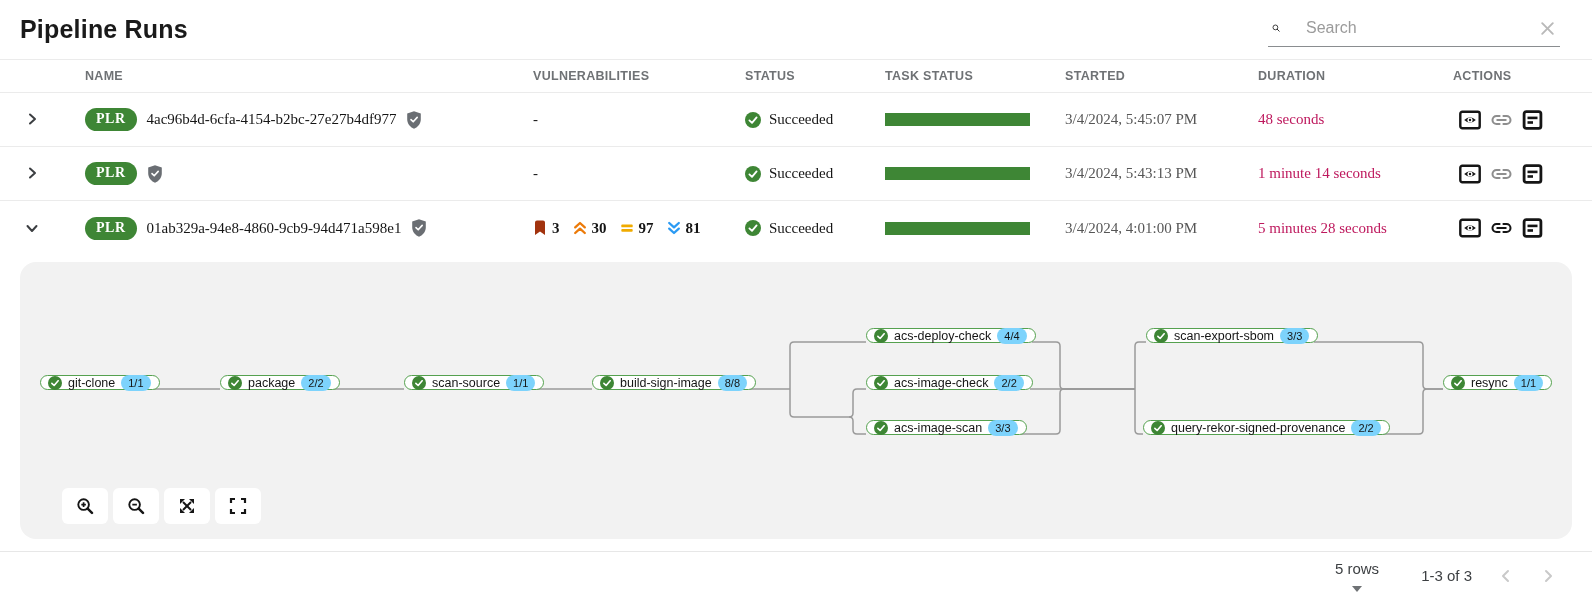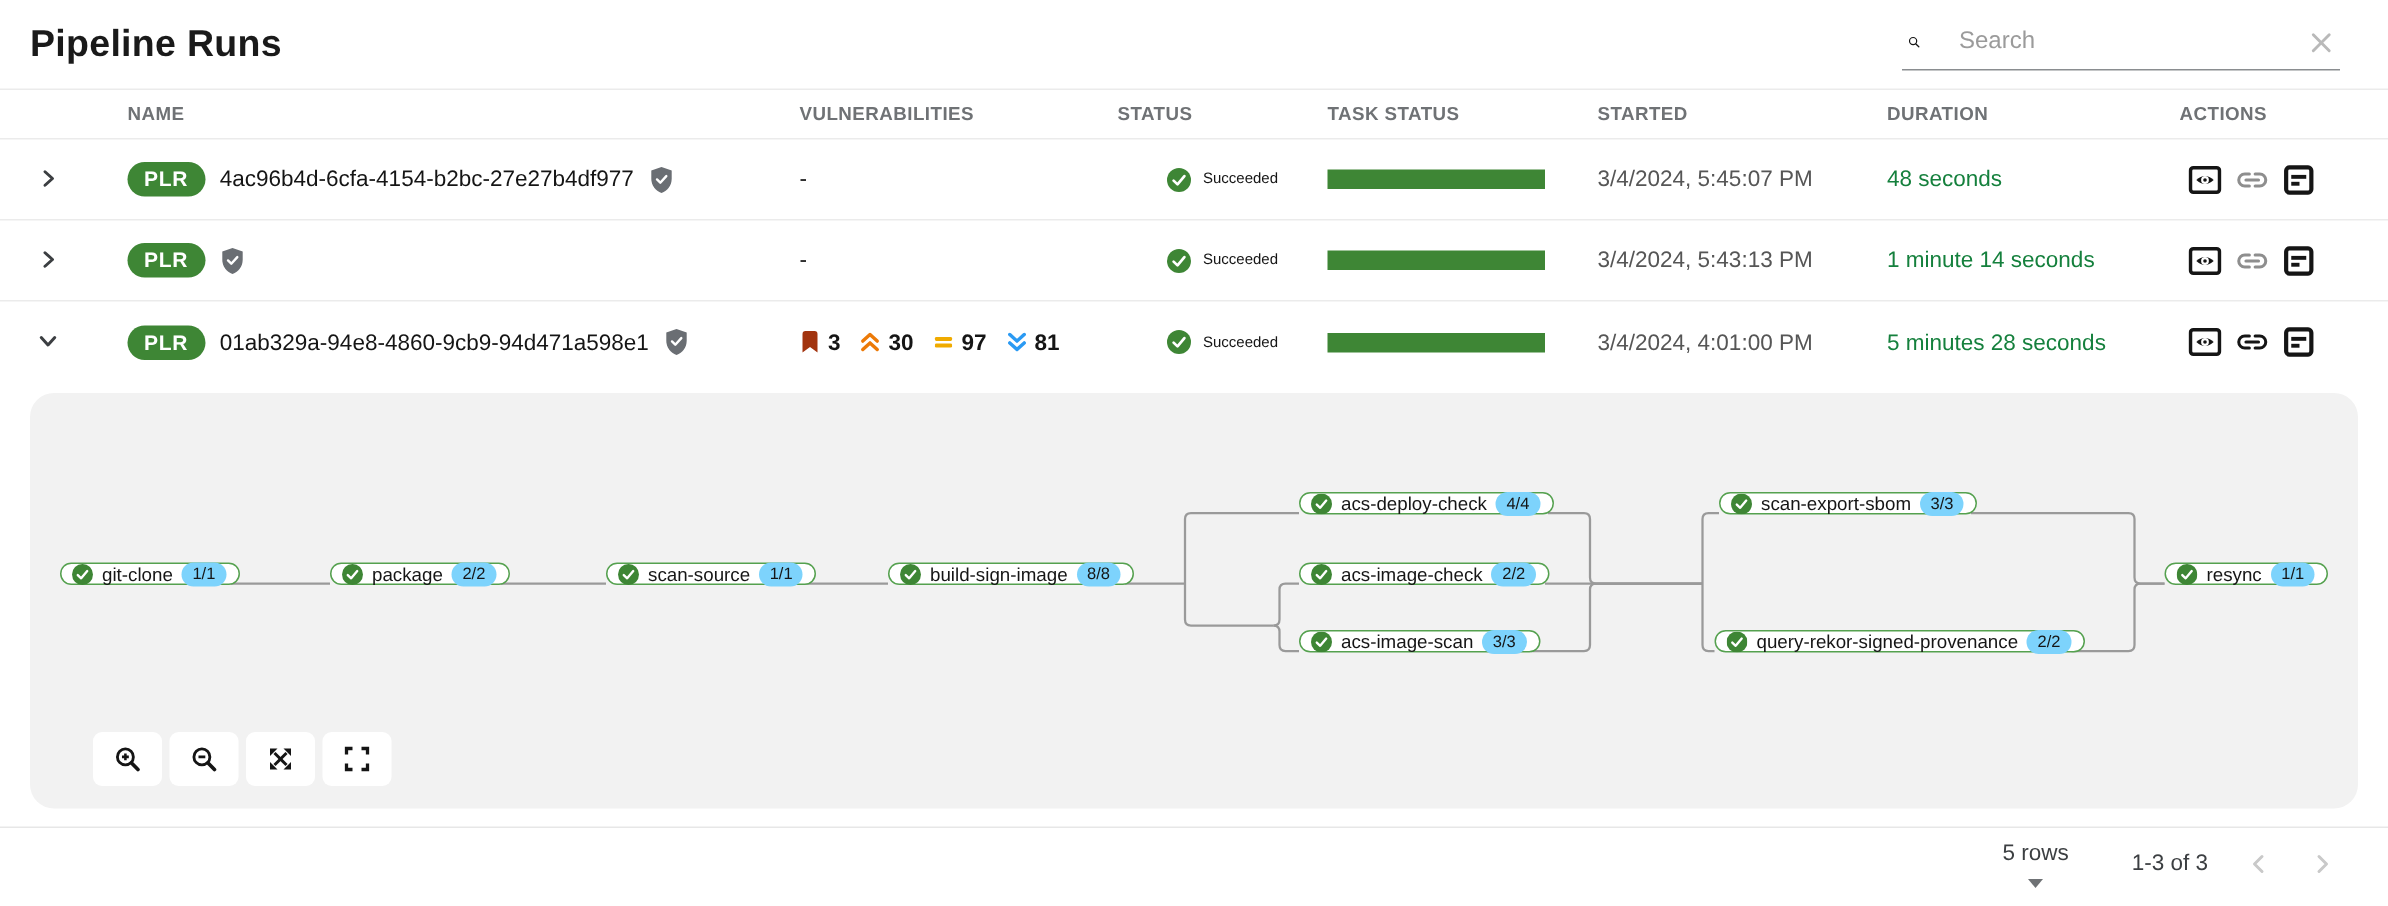--- a/index.html
+++ b/index.html
@@ -13,34 +13,34 @@
   .page-title { font-size:25px; font-weight:700; margin:0; color:#1a1a1a; letter-spacing:0.2px; }
   .search-box { width:292px; display:flex; align-items:center; gap:26px; border-bottom:1px solid #8a8d90; padding:7px 4px 9px 4px; }
   .search-box input { border:none; outline:none; flex:1; font-size:16px; font-family:"Liberation Sans",sans-serif; color:#151515; background:transparent; padding:0; }
   .search-box input::placeholder { color:#9b9b9b; }
   .icon-btn { background:none; border:none; padding:0; cursor:pointer; display:inline-flex; align-items:center; justify-content:center; }
 
   
   .thead, .trow { display:grid; grid-template-columns:85px 448px 212px 140px 180px 193px 195px 1fr; align-items:center; }
   .thead { height:34px; border-top:1px solid #ebebeb; border-bottom:1px solid #ebebeb; }
   .th { font-size:12.5px; font-weight:700; color:#6f7275; letter-spacing:0.3px; }
-  .trow { height:54px; }
+  .trow { height:54px;font-family:Liberation Serif, serif; }
   .trow.bordered { border-bottom:1px solid #ebebeb; }
   .cell-expander { padding-left:21px; }
   .expander-btn { width:22px; height:22px; }
   .name-cell { display:flex; align-items:center; gap:10px; }
   .plr-badge { background:#3e8635; color:#fff; font-size:14px; font-weight:600; padding:3px 11px 4px; border-radius:13px; letter-spacing:0.5px; }
   .run-name { font-size:15px; color:#151515; }
   .vuln-cell { display:flex; align-items:center; }
   .sev { display:flex; align-items:center; gap:5px; margin-right:13px; font-size:15px; font-weight:700; color:#151515; }
   .dash { font-size:15px; color:#151515; }
-  .status-cell { display:flex; align-items:center; gap:8px; font-size:10px;justify-content:center; }
+  .status-cell { display:flex; align-items:center; gap:8px; font-size:15px; }
   .task-bar { width:145px; height:13px; background:#3e8635; }
   .started-cell { font-size:15px; color:#565656; }
-  .duration-cell { font-size:15px; color:#15803d; }
+  .duration-cell { font-size:15px; color:#be185d; }
   .actions-cell { display:flex; align-items:center; gap:9px; padding-left:6px; }
   .link-muted { color:#8e8e8e; }
   .link-active { color:#151515; }
 
   
   .graph-panel { position:relative; margin:7px 20px 0 20px; height:277px; background:#f2f2f2; border-radius:16px; overflow:hidden; }
   .edges { position:absolute; left:0; top:0; }
   .gnode { position:absolute; display:flex; align-items:center; gap:6px; height:15px; padding:0 8px 0 7px;
            background:#fff; border:1.5px solid #55a14f; border-radius:15px; white-space:nowrap; cursor:pointer; }
   .gnode .nlabel { font-size:12.5px; color:#151515; }

